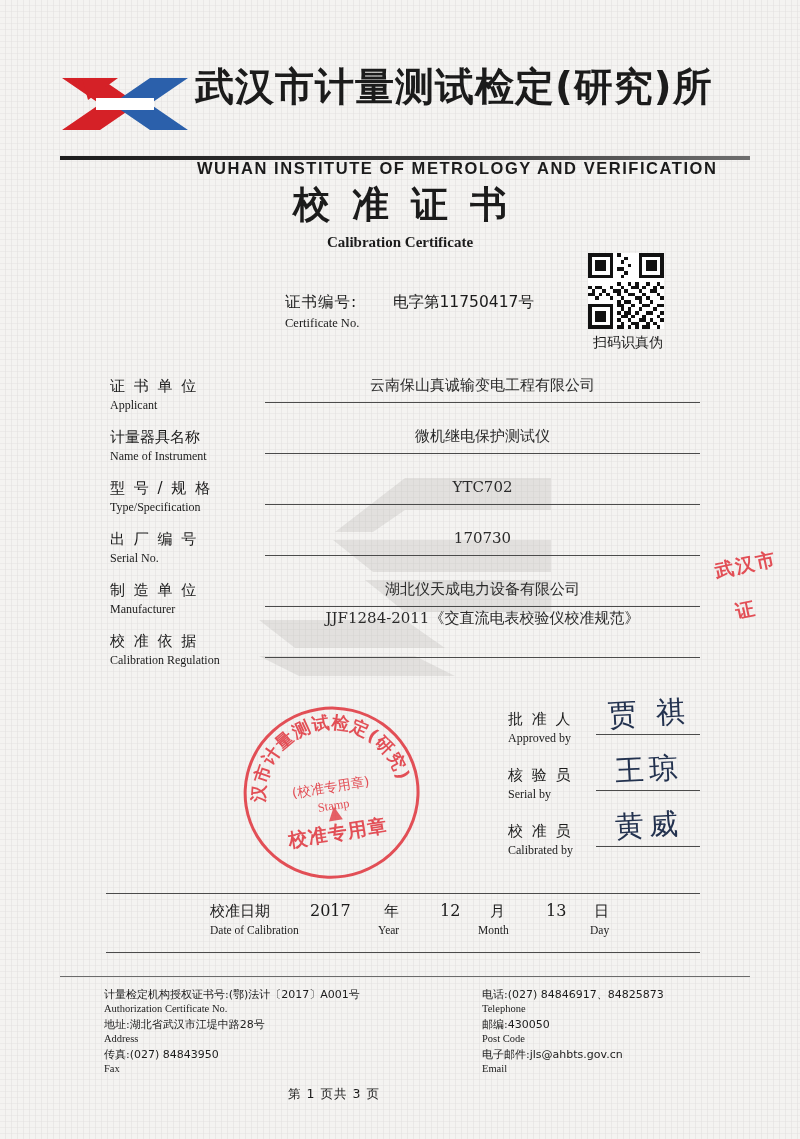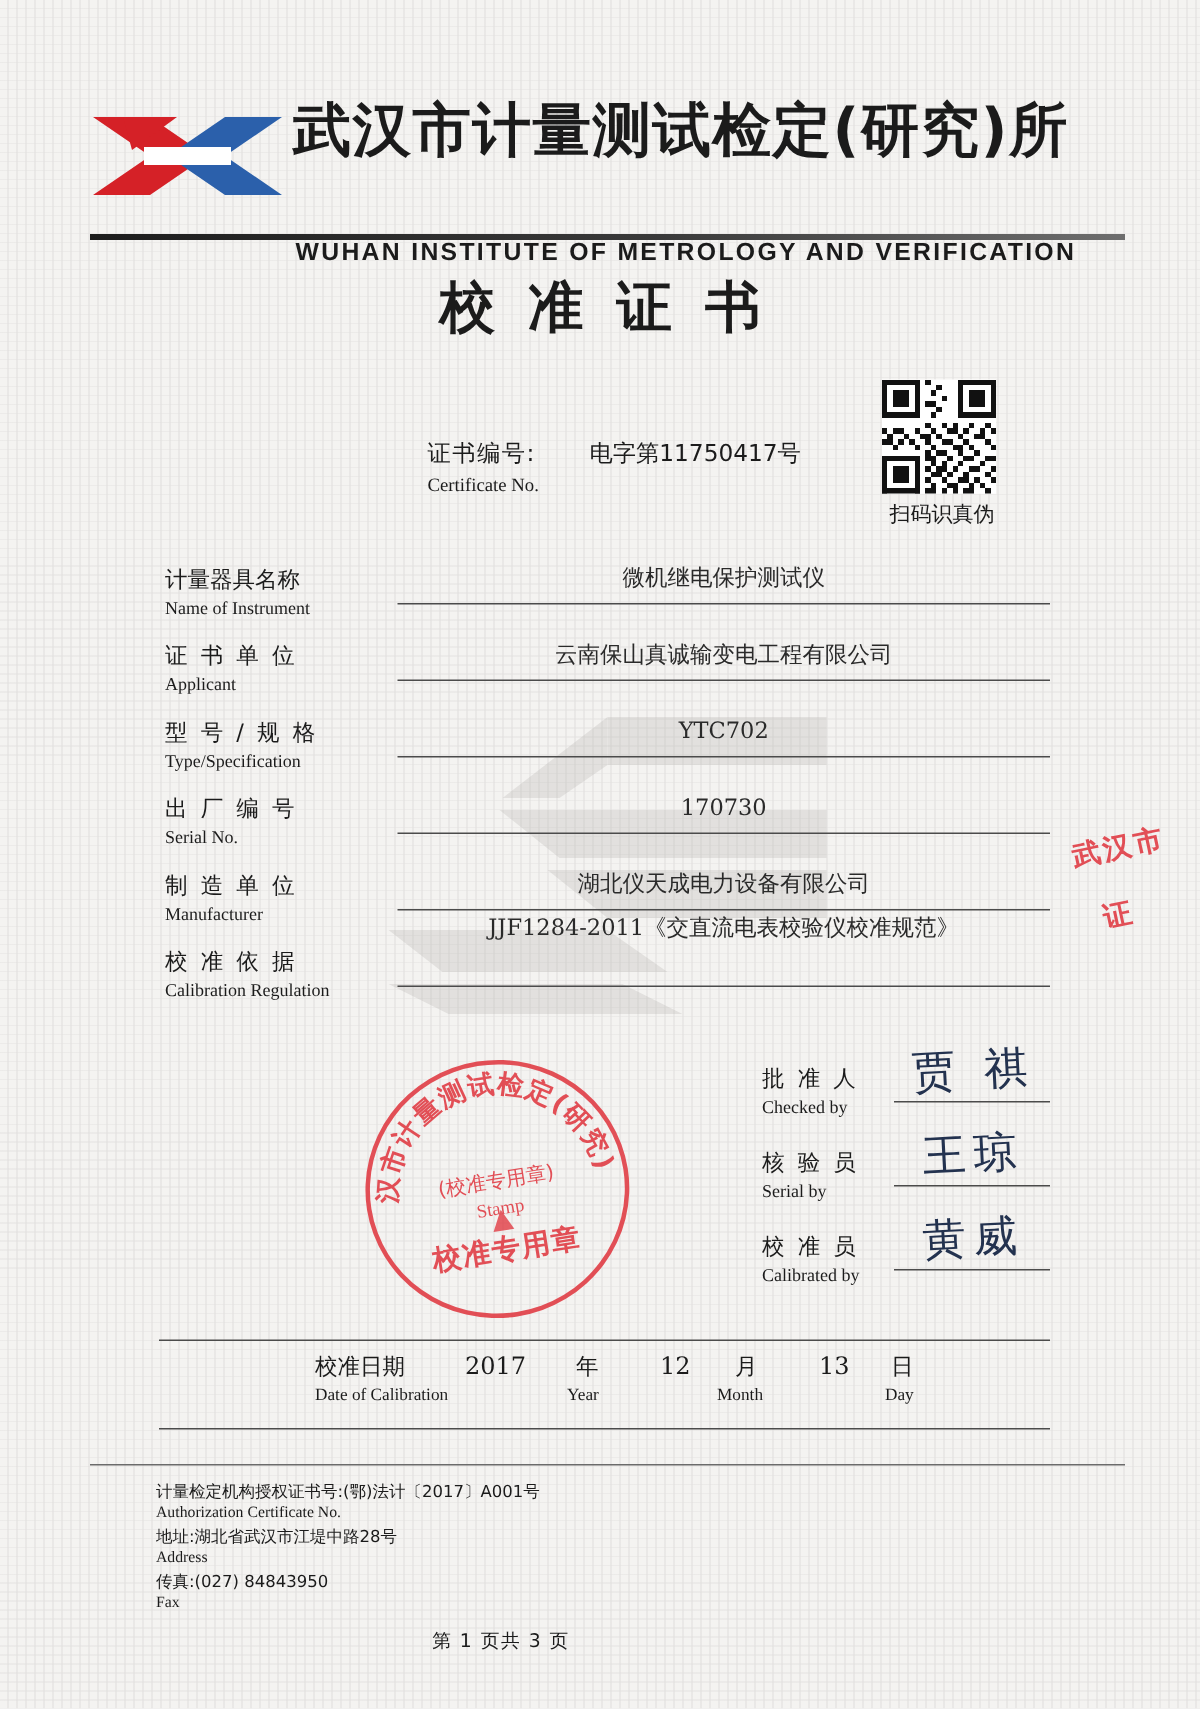--- a/index.html
+++ b/index.html
@@ -463,20 +463,21 @@
       <path d="M128,10 L90,10 L52,36 L90,62 L128,62 L90,36 Z" fill="#2b60ab"></path>
       <rect x="36" y="30" width="58" height="12" fill="#ffffff"></rect>
       <path d="M22,10 L58,10 L28,32 Z" fill="#d52127"></path>
     </svg>
     <div class="org-cn">武汉市计量测试检定(研究)所</div>
     <div class="org-en">WUHAN INSTITUTE OF METROLOGY AND VERIFICATION</div>
   </div>
   <div class="header-rule"></div>
 
   <div class="title-cn">校准证书</div>
+  <div class="title-en">Calibration Certificate</div>
 
   <div class="certno-label-cn">证书编号:</div>
   <div class="certno-value">电字第11750417号</div>
   <div class="certno-label-en">Certificate No.</div>
 
   <div class="qr-box">
     <svg class="qr-grid" viewBox="0 0 21 21" shape-rendering="crispEdges">
       <rect width="21" height="21" fill="#fff"></rect>
       <g fill="#111">
         <rect x="0" y="0" width="7" height="1"></rect>
@@ -569,30 +570,30 @@
           <rect x="15" y="20" width="2" height="1"></rect>
         <rect x="19" y="20" width="1" height="1"></rect>
       </g>
     </svg>
   </div>
   <div class="qr-caption">扫码识真伪</div>
 
   <div class="fields">
 
     <div class="frow">
+      <div class="flabel-cn sp2">证 书 单 位</div>
+      <div class="flabel-en">Applicant</div>
+      <div class="fvalue">云南保山真诚输变电工程有限公司</div>
+      <div class="fline"></div>
+    </div>
+
+    <div class="frow">
       <div class="flabel-cn">计量器具名称</div>
       <div class="flabel-en">Name of Instrument</div>
       <div class="fvalue">微机继电保护测试仪</div>
-      <div class="fline"></div>
-    </div>
-
-    <div class="frow">
-      <div class="flabel-cn sp2">证 书 单 位</div>
-      <div class="flabel-en">Applicant</div>
-      <div class="fvalue">云南保山真诚输变电工程有限公司</div>
       <div class="fline"></div>
     </div>
 
     <div class="frow">
       <div class="flabel-cn sp2">型 号 / 规 格</div>
       <div class="flabel-en">Type/Specification</div>
       <div class="fvalue">YTC702</div>
       <div class="fline"></div>
     </div>
 
@@ -636,21 +637,21 @@
   </div>
 
   <div class="side-stamp">
     <div class="l1">武汉市</div>
     <div class="l2">证</div>
   </div>
 
   <div class="sigs">
     <div class="sigrow">
       <div class="sig-label-cn">批 准 人</div>
-      <div class="sig-label-en">Checked by</div>
+      <div class="sig-label-en">Approved by</div>
       <div class="sig-hand">贾 祺</div>
       <div class="sig-line"></div>
     </div>
     <div class="sigrow">
       <div class="sig-label-cn">核 验 员</div>
       <div class="sig-label-en">Serial by</div>
       <div class="sig-hand">王琼</div>
       <div class="sig-line"></div>
     </div>
     <div class="sigrow">
@@ -683,17 +684,25 @@
   <div class="footer-rule"></div>
   <div class="footer">
     <div class="fcol-left">
       <div class="fline-cn">计量检定机构授权证书号:(鄂)法计〔2017〕A001号</div>
       <div class="fline-en">Authorization Certificate No.</div>
       <div class="fline-cn">地址:湖北省武汉市江堤中路28号</div>
       <div class="fline-en">Address</div>
       <div class="fline-cn">传真:(027) 84843950</div>
       <div class="fline-en">Fax</div>
     </div>
+    <div class="fcol-right">
+      <div class="fline-cn">电话:(027) 84846917、84825873</div>
+      <div class="fline-en">Telephone</div>
+      <div class="fline-cn">邮编:430050</div>
+      <div class="fline-en">Post Code</div>
+      <div class="fline-cn">电子邮件:jls@ahbts.gov.cn</div>
+      <div class="fline-en">Email</div>
+    </div>
   </div>
 
   <div class="pageno">第 1 页共 3 页</div>
 
 </div>
 
 </body></html>

